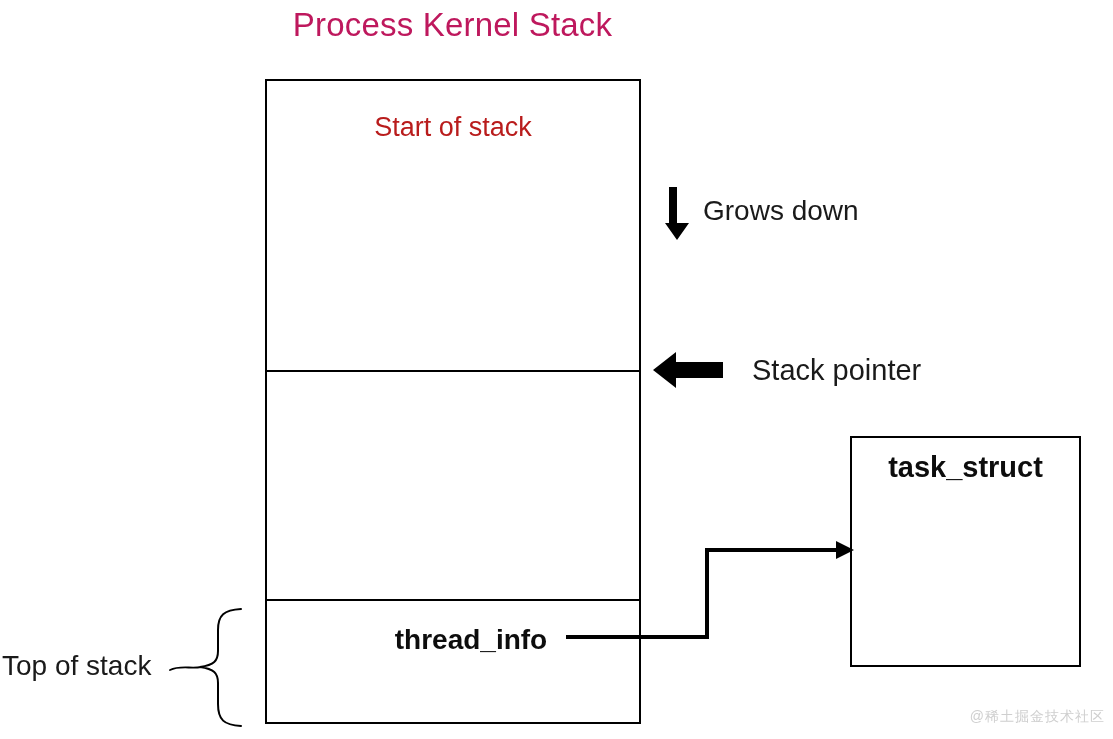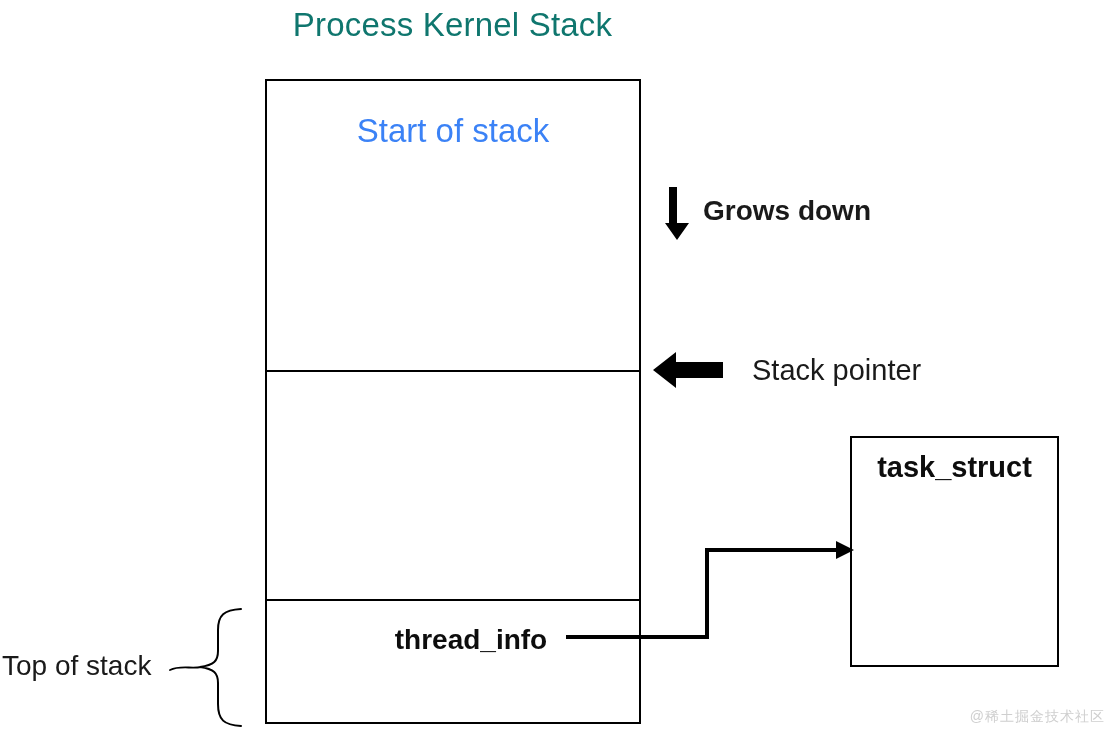--- a/index.html
+++ b/index.html
@@ -14,65 +14,64 @@
     height: 739px;
     background: #ffffff;
     overflow: hidden;
   }
   .abs { position: absolute; }
 
   .diagram-title {
     left: 265px; top: 6px; width: 375px;
     text-align: center;
     font-size: 33px;
-    color: #0f766e;
+    color: #be185d;
     letter-spacing: 0.2px;
   }
 
   .stack-box {
     left: 265px; top: 79px;
     width: 376px; height: 645px;
     border: 2.5px solid #000000;
     background: #ffffff;
   }
   .start-of-stack {
     left: 0; top: 31px; width: 100%;
     text-align: center;
-    font-size: 33px;
-    color: #3b82f6;
+    font-size: 27px;
+    color: #b91c1c;
   }
   .thread-info {
     left: 0; top: 543px; width: 100%;
     text-align: center;
     font-size: 28px;
     font-weight: bold;
     color: #0d0d0d;
     padding-left: 36px;
   }
 
   .task-struct-box {
     left: 850px; top: 436px;
-    width: 209px; height: 231px;
+    width: 231px; height: 231px;
     border: 2.5px solid #000000;
     background: #ffffff;
   }
   .task-struct-label {
     left: 0; top: 13px; width: 100%;
     text-align: center;
     font-size: 29px;
     font-weight: bold;
     color: #0d0d0d;
   }
 
   .grows-down-label {
     left: 703px; top: 195px;
     font-size: 28px;
     color: #1a1a1a;
     white-space: nowrap;
-    font-weight: bold;
   }
   .stack-pointer-label {
     left: 752px; top: 354px;
     font-size: 29px;
     color: #1a1a1a;
     white-space: nowrap;
   }
   .top-of-stack-label {
     left: 2px; top: 650px;
     font-size: 28px;

